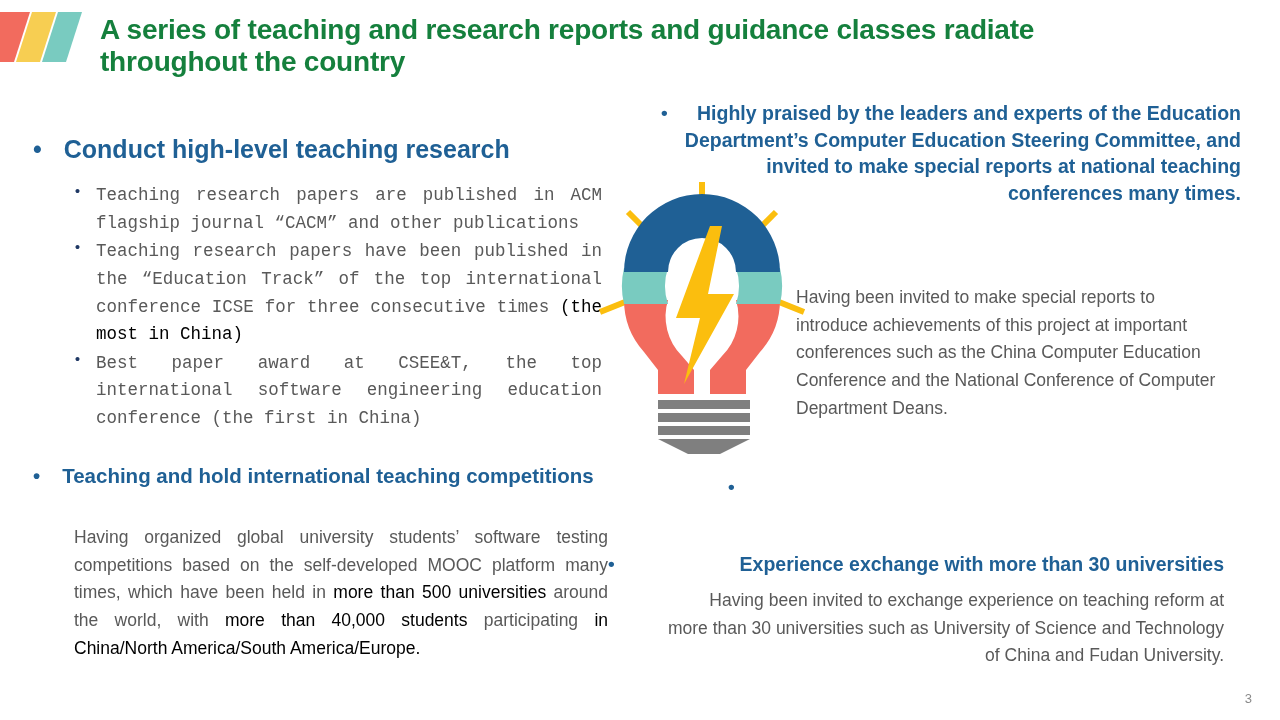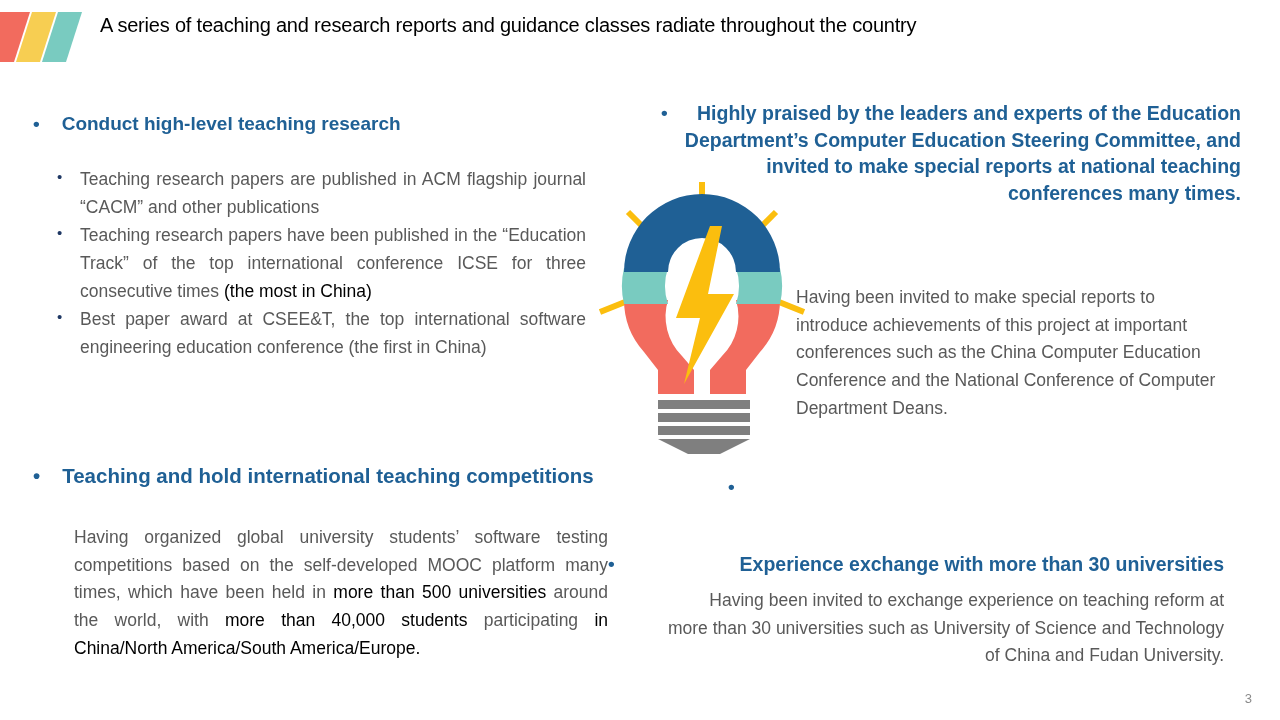--- a/index.html
+++ b/index.html
@@ -26,23 +26,23 @@
     width: 92px;
     height: 50px;
   }
   #title-block {
     position: absolute;
     left: 100px;
     top: 14px;
     width: 1010px;
   }
   #slide-title {
-    font-size: 20px;
-    font-weight: normal;
-    color: #000000;
+    font-size: 28px;
+    font-weight: bold;
+    color: #15803d;
     line-height: 1.14;
     letter-spacing: -0.2px;
   }
 
   
   .blue-head {
     color: #1F6095;
     font-weight: bold;
   }
   .body-text {
@@ -55,22 +55,22 @@
   }
   .bullet-dot {
     color: #1F6095;
     display: inline-block;
   }
 
   
   #left-head-1 {
     position: absolute;
     left: 33px;
-    top: 113px;
-    font-size: 19px;
+    top: 134px;
+    font-size: 25px;
     line-height: 1.2;
   }
   #left-head-1 .bullet-dot { margin-right: 22px; }
 
   #left-list {
     position: absolute;
     left: 50px;
     top: 166px;
     width: 536px;
   }
@@ -82,21 +82,21 @@
     margin-bottom: 1px;
   }
   #left-list li::before {
     content: "\2022";
     position: absolute;
     left: 7px;
     top: -1px;
     color: #1F3864;
     font-size: 15px;
   }
-  #left-list { padding: 0; margin: 0; }
+  #left-list { padding: 0; margin: 16px; font-family: Liberation Mono, monospace; }
 
   #left-head-2 {
     position: absolute;
     left: 33px;
     top: 464px;
     font-size: 20.5px;
     line-height: 1.2;
   }
   #left-head-2 .bullet-dot { margin-right: 22px; }
 

